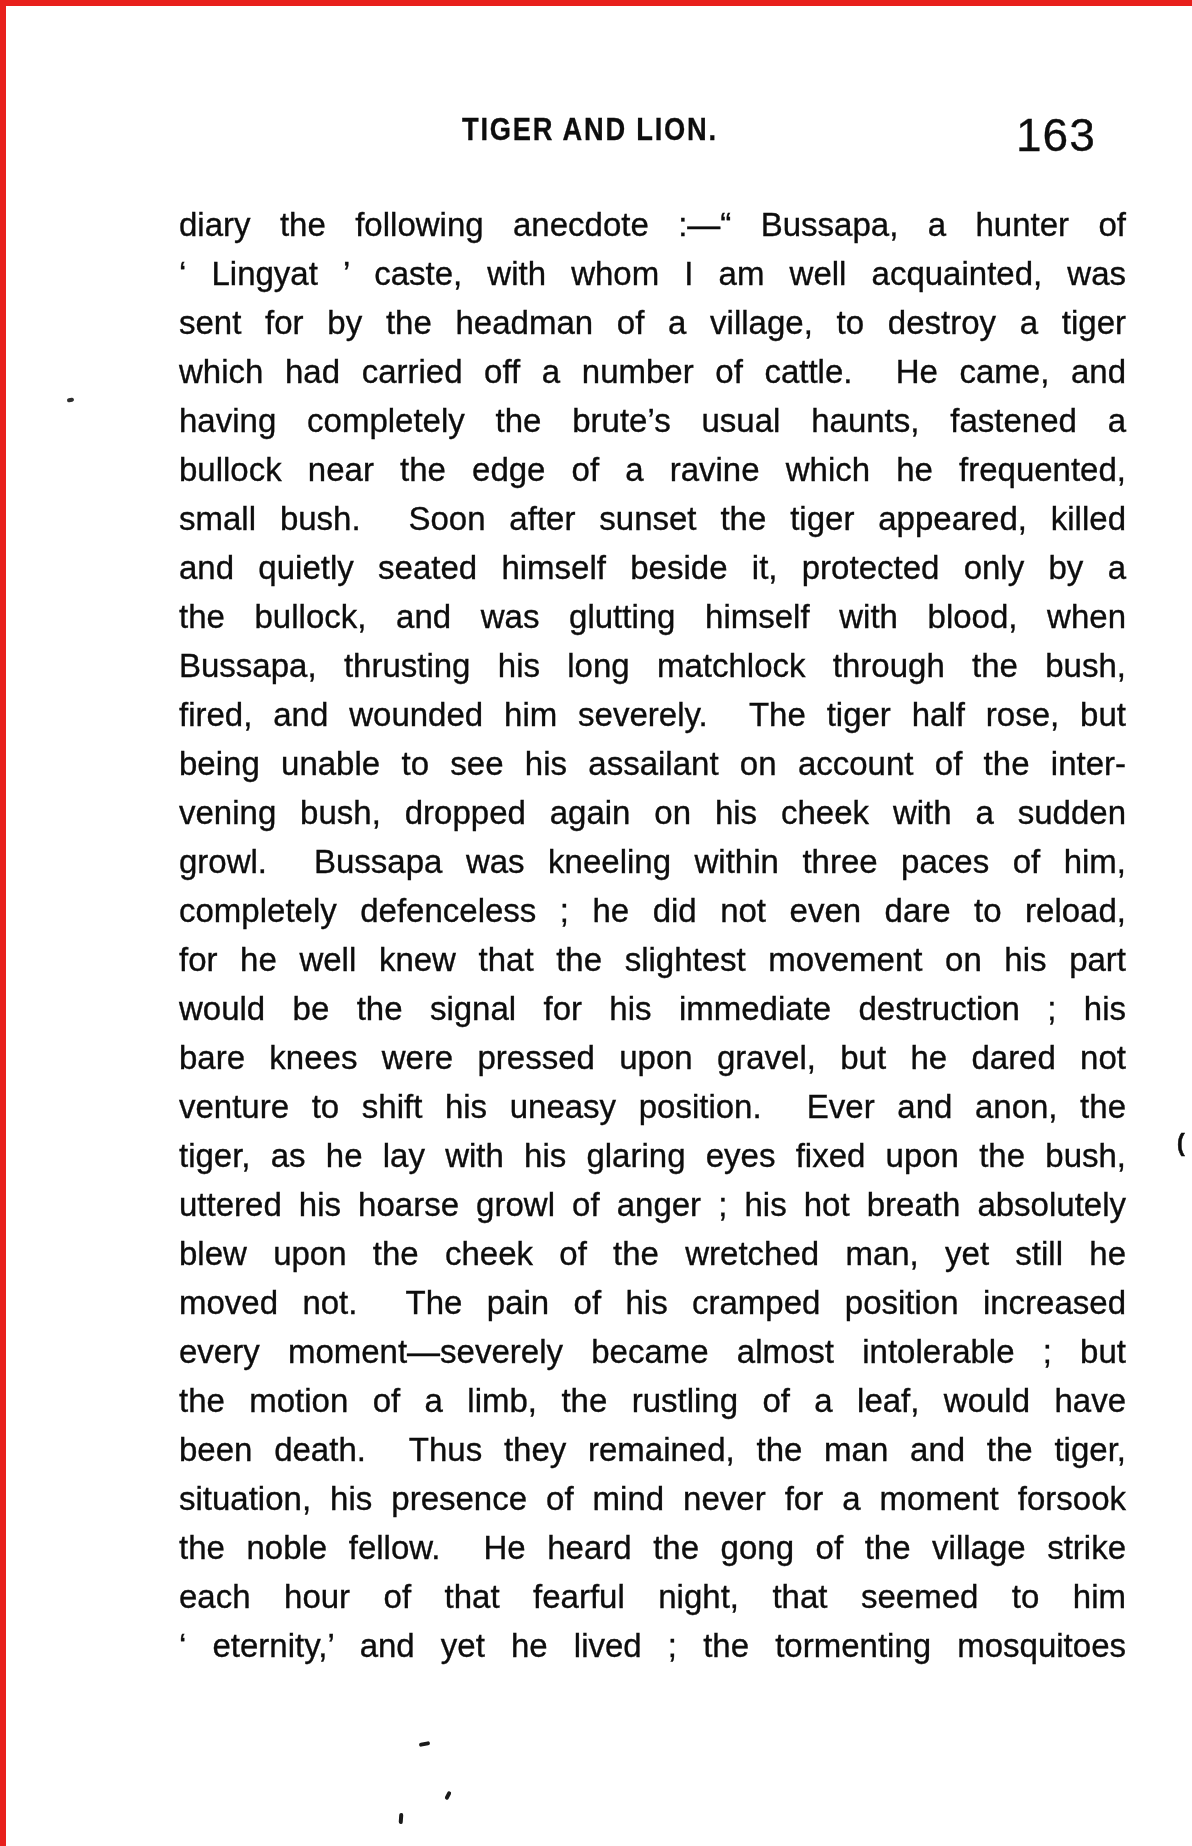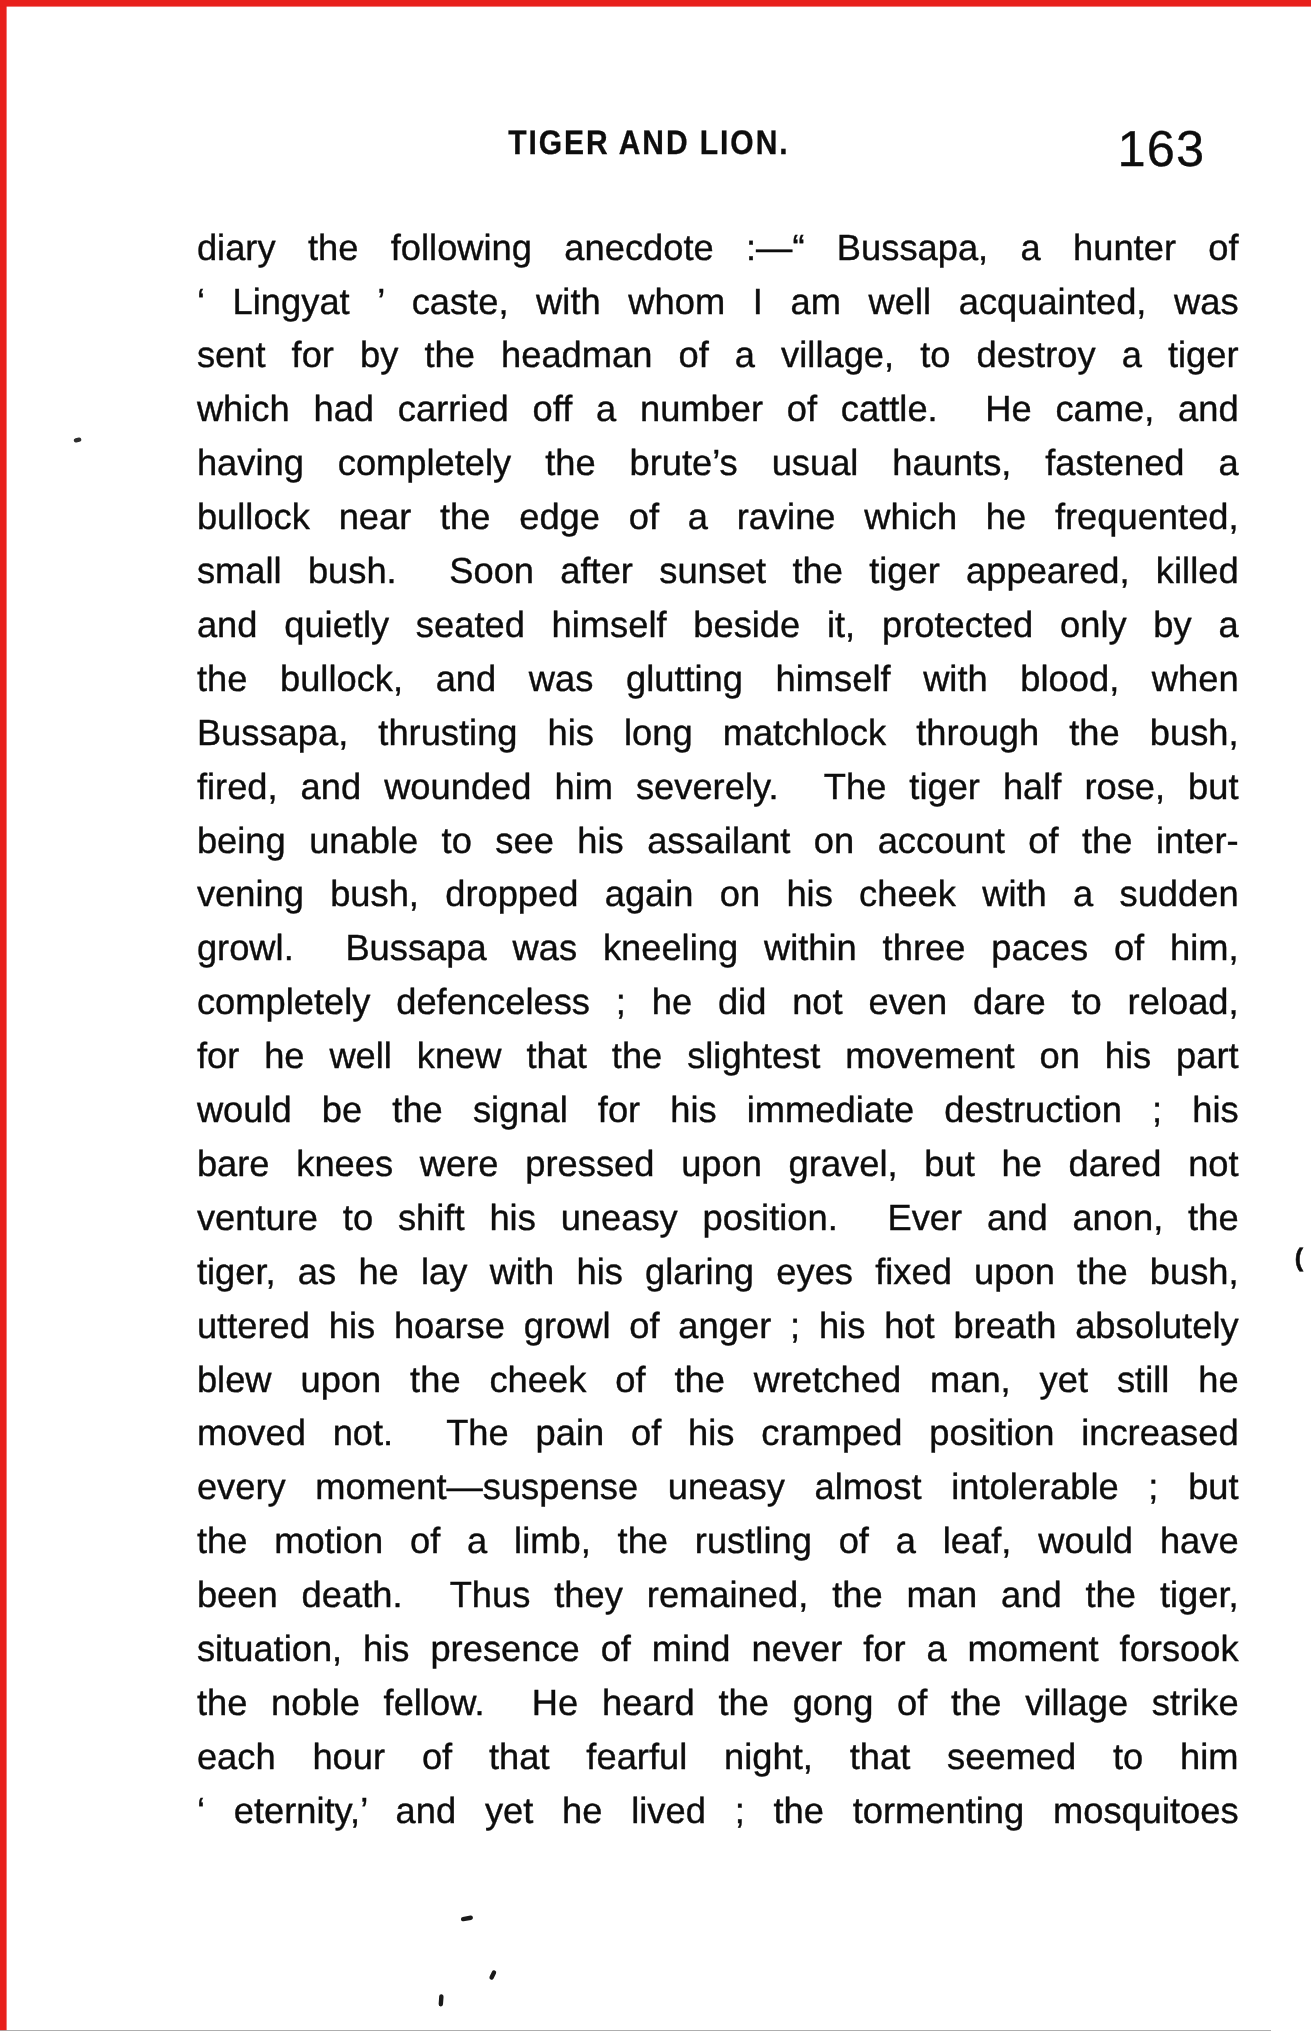--- a/index.html
+++ b/index.html
@@ -81,21 +81,21 @@
       <div class="line">growl.&nbsp; Bussapa was kneeling within three paces of him,</div>
       <div class="line">completely defenceless ; he did not even dare to reload,</div>
       <div class="line">for he well knew that the slightest movement on his part</div>
       <div class="line">would be the signal for his immediate destruction ; his</div>
       <div class="line">bare knees were pressed upon gravel, but he dared not</div>
       <div class="line">venture to shift his uneasy position.&nbsp; Ever and anon, the</div>
       <div class="line">tiger, as he lay with his glaring eyes fixed upon the bush,</div>
       <div class="line">uttered his hoarse growl of anger ; his hot breath absolutely</div>
       <div class="line">blew upon the cheek of the wretched man, yet still he</div>
       <div class="line">moved not.&nbsp; The pain of his cramped position increased</div>
-      <div class="line">every moment—suspense uneasy almost intolerable ; but</div>
+      <div class="line">every moment—severely became almost intolerable ; but</div>
       <div class="line">the motion of a limb, the rustling of a leaf, would have</div>
       <div class="line">been death.&nbsp; Thus they remained, the man and the tiger,</div>
       <div class="line">situation, his presence of mind never for a moment forsook</div>
       <div class="line">the noble fellow.&nbsp; He heard the gong of the village strike</div>
       <div class="line">each hour of that fearful night, that seemed to him</div>
       <div class="line">‘ eternity,’ and yet he lived ; the tormenting mosquitoes</div>
     </div>
 
   <div class="speck speck-margin-dot"></div>
   <div class="speck-right-mark">(</div>

